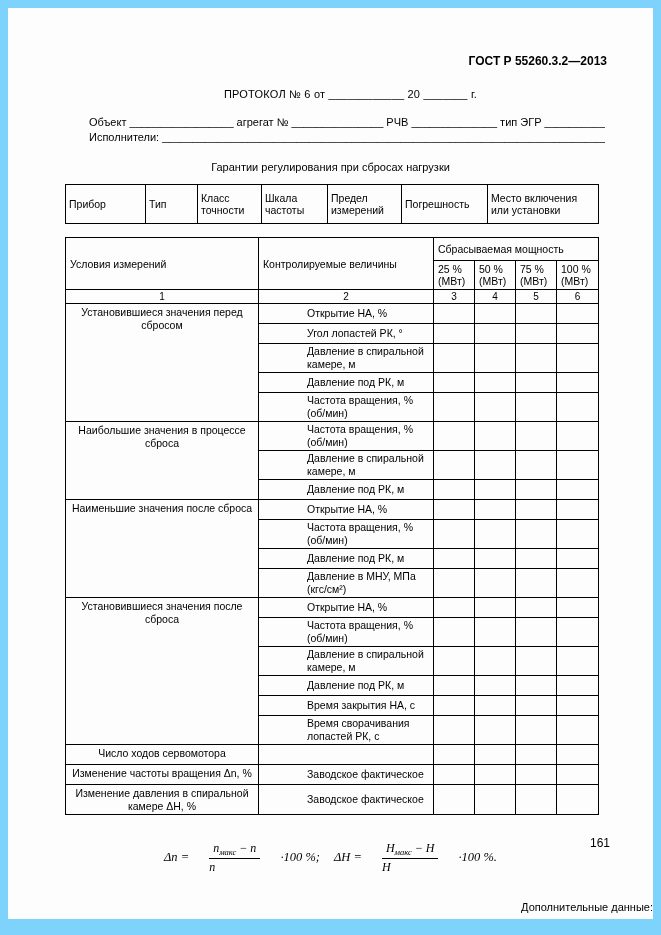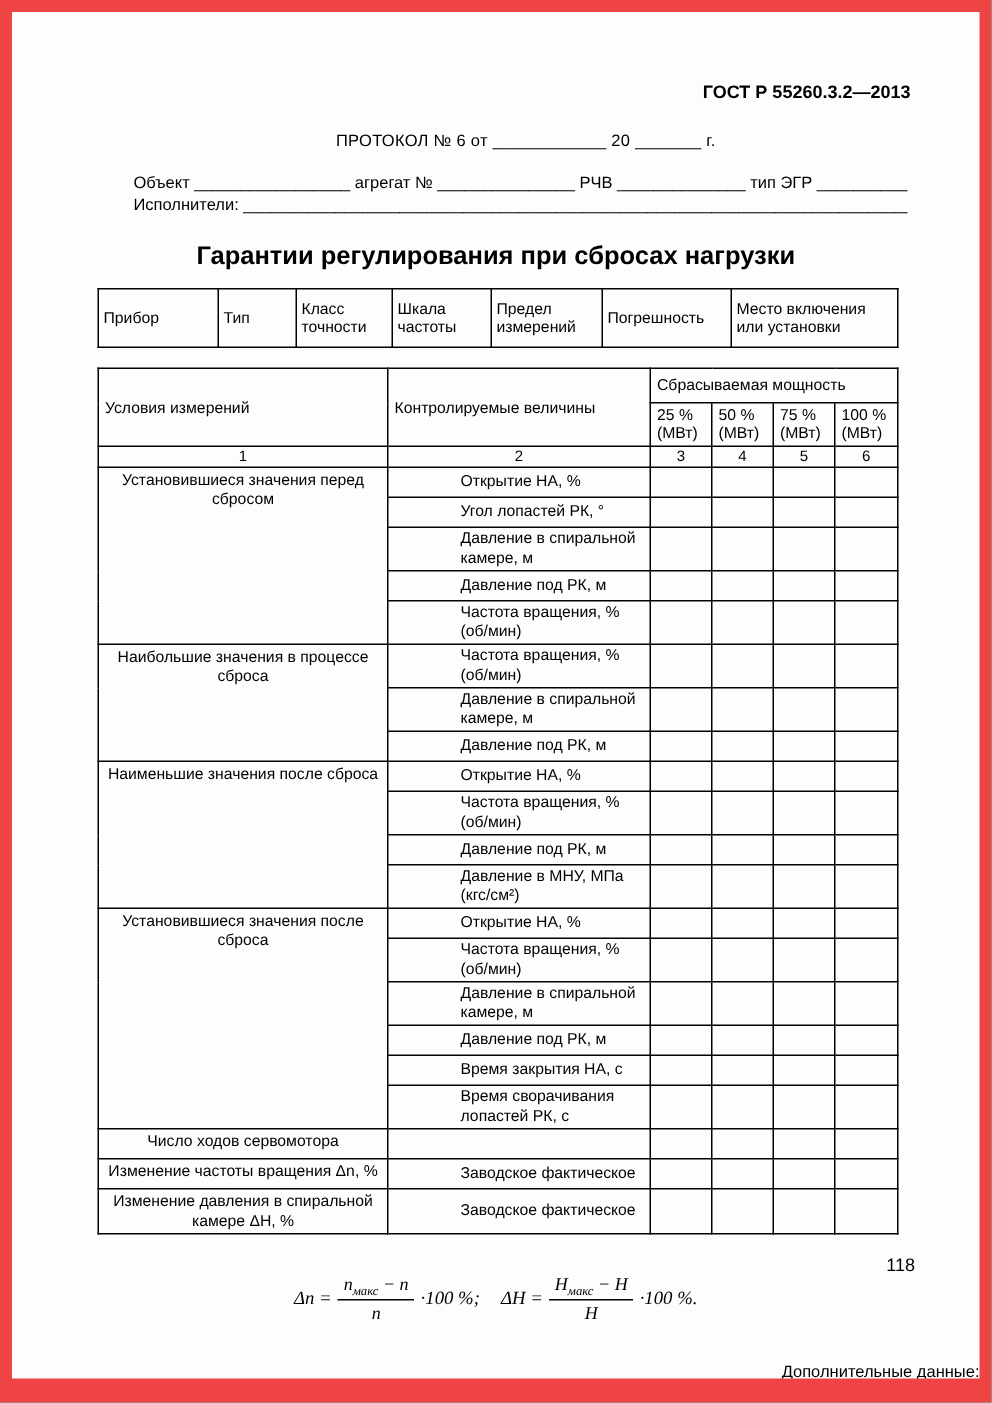--- a/index.html
+++ b/index.html
@@ -1,41 +1,41 @@
 <!DOCTYPE html>
 <html><head>
 <meta charset="utf-8">
 <style>
   html,body{margin:0;padding:0;}
   body{background:#2d2d2d;width:661px;font-family:"Liberation Sans",sans-serif;color:#000;}
-  .frame{width:661px;height:935px;background:#ef4444;padding:8px 8px 16px 8px;box-sizing:border-box;}
+  .frame{width:661px;height:935px;background:#7dd3fc;padding:8px 8px 16px 8px;box-sizing:border-box;}
   .page{width:645px;height:911px;background:#fdfdfd;position:relative;box-sizing:border-box;overflow:hidden;}
 
   .doc-number{padding-top:46px;margin-right:46px;text-align:right;font-weight:bold;font-size:12px;}
   .protocol-line{margin-top:20px;text-align:center;font-size:11px;letter-spacing:0.2px;margin-left:40px;}
   .object-block{margin:15px 48px 0 81px;font-size:11px;line-height:15px;white-space:nowrap;overflow:hidden;}
-  .section-title{margin-top:16px;text-align:center;font-weight:bold;font-size:17px;}
+  .section-title{margin-top:16px;text-align:center;font-weight:normal;font-size:11px;}
 
   table{border-collapse:collapse;table-layout:fixed;margin-left:57px;width:533px;}
   td{border:1px solid #000;font-size:10.5px;padding:1px 4px;overflow:hidden;}
 
   .t1{margin-top:11px;}
   .t1 td{text-align:left;vertical-align:middle;height:34px;padding:2px 3px;line-height:12px;}
 
   .t2{margin-top:13px;}
   .t2 .hc{text-align:left;vertical-align:middle;line-height:12px;}
   .t2 .hr1 td{height:20px;}
   .t2 .hr2 td{height:26px;}
   .t2 .numc{text-align:center;font-size:10px;height:13px;padding:0 2px;line-height:12px;}
   .t2 .group{text-align:center;vertical-align:top;padding-top:2px;line-height:13px;}
   .t2 .qty{text-align:left;height:17px;line-height:13px;padding-left:48px;}
   .t2 .val{height:17px;}
 
   .formula{margin-top:26px;text-align:center;font-size:12.5px;font-style:italic;font-family:"Liberation Serif",serif;}
-  .frac{display:inline-block;vertical-align:middle;text-align:center;margin:0 4px;font-size:12px;}
+  .frac{display:inline-block;vertical-align:middle;text-align:left;margin:0 20px;font-size:12px;}
   .frac .num{display:block;border-bottom:1px solid #000;padding:0 4px 1px;}
   .frac .den{display:block;padding-top:1px;}
   .frac sub, .formula sub{font-size:8.5px;font-style:italic;}
   .eq-gap{display:inline-block;width:14px;}
 
   .footer-block{margin:24px 0 0 81px;font-size:11px;line-height:16px;text-align:right;}
   .page-num{position:absolute;top:828px;right:43px;font-size:12px;}
 </style>
 </head>
 <body>
@@ -283,16 +283,16 @@
   <div class="formula">
     <span>Δn =</span><span class="frac"><span class="num"><span>n</span><sub>макс</sub><span> − n</span></span><span class="den">n</span></span><span>·100 %;</span><span class="eq-gap"></span><span>ΔH =</span><span class="frac"><span class="num"><span>H</span><sub>макс</sub><span> − H</span></span><span class="den">H</span></span><span>·100 %.</span>
   </div>
 
   <div class="footer-block">
     <div>Дополнительные данные:</div>
     <div>Заключение:</div>
     <div>Подписи:</div>
   </div>
 
-  <div class="page-num">118</div>
+  <div class="page-num">161</div>
 
 </div>
 </div>
 
 </body></html>

